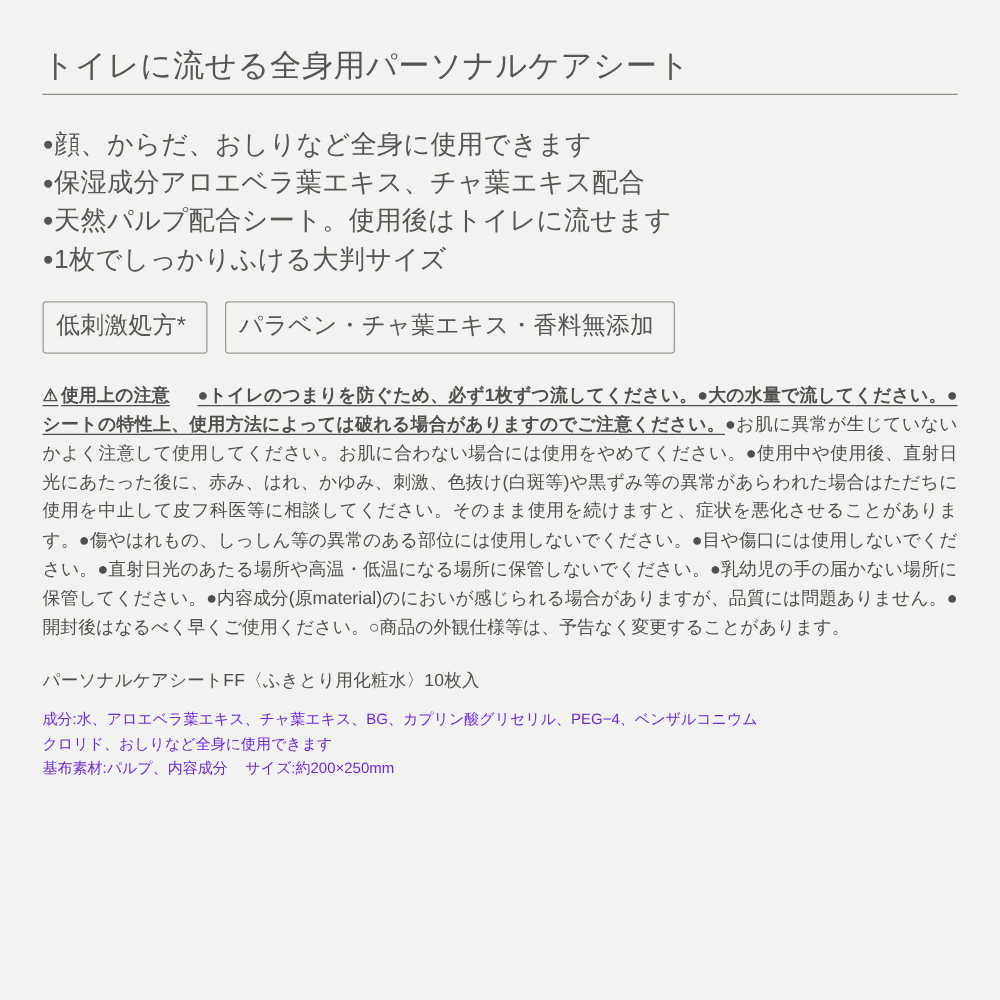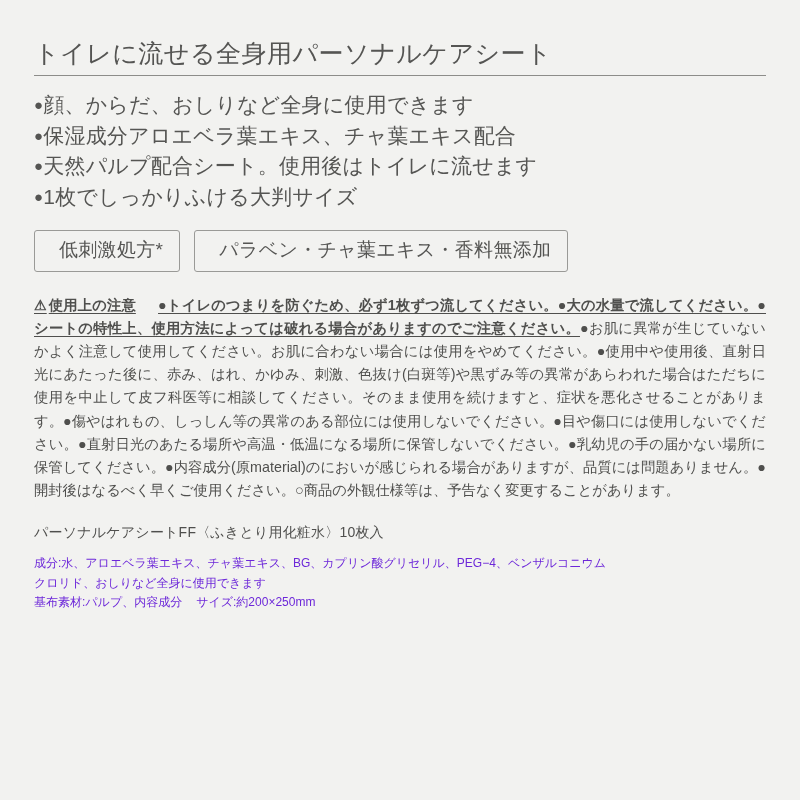--- a/index.html
+++ b/index.html
@@ -22,21 +22,21 @@
     padding: 38px 34px 0 34px;
   }
   .title {
     font-size: 25px;
     line-height: 1.25;
     color: #555553;
     letter-spacing: 0.5px;
     font-weight: 400;
     padding-bottom: 6px;
     border-bottom: 1px solid #8d8d8a;
-    margin: 0 0 14px 0;
+    margin: 0 0 25px 0;
   }
   .bullets {
     margin: 0 0 18px 0;
     padding: 0;
     list-style: none;
   }
   .bullets li {
     font-size: 21px;
     line-height: 1.45;
     color: #555553;
@@ -48,21 +48,21 @@
     vertical-align: 2px;
   }
   .badges {
     display: flex;
     gap: 14px;
     margin: 4px 0 22px 0;
   }
   .badge {
     border: 1px solid #9a9a97;
     border-radius: 3px;
-    padding: 8px 16px 9px 24px;
+    padding: 8px 16px 9px 10px;
     font-size: 19px;
     line-height: 1.2;
     color: #555553;
     letter-spacing: 0.3px;
     white-space: nowrap;
     background: transparent;
   }
   .caution-block {
     font-size: 14.3px;
     line-height: 1.62;

